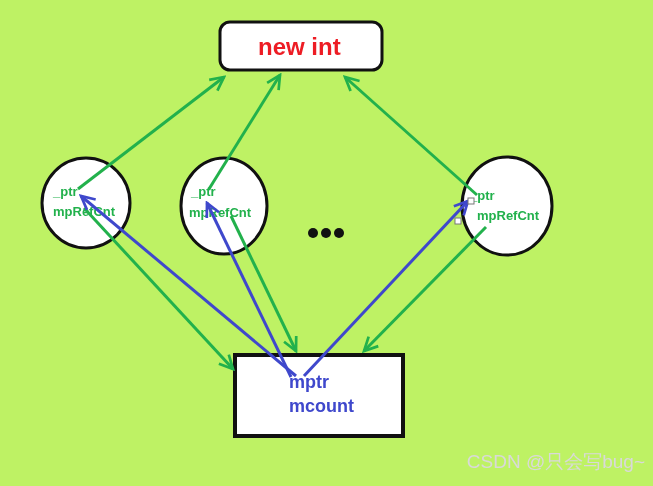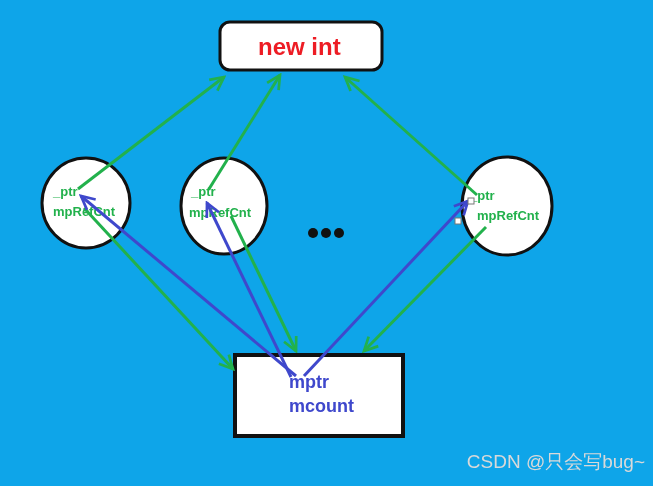--- a/index.html
+++ b/index.html
@@ -4,21 +4,21 @@
 <style>
   html, body {
     margin: 0;
     padding: 0;
     background: #ffffff;
   }
   #canvas {
     position: relative;
     width: 653px;
     height: 486px;
-    background: #0ea5e9;
+    background: #bef264;
     overflow: hidden;
     font-family: "Liberation Sans", "DejaVu Sans", sans-serif;
   }
   svg text {
     font-family: "Liberation Sans", "DejaVu Sans", sans-serif;
     font-weight: bold;
   }
   .node-outline { fill: #ffffff; stroke: #111111; }
   .heap-label   { font-size: 24px; }
   .ptr-label    { font-size: 13px; }

